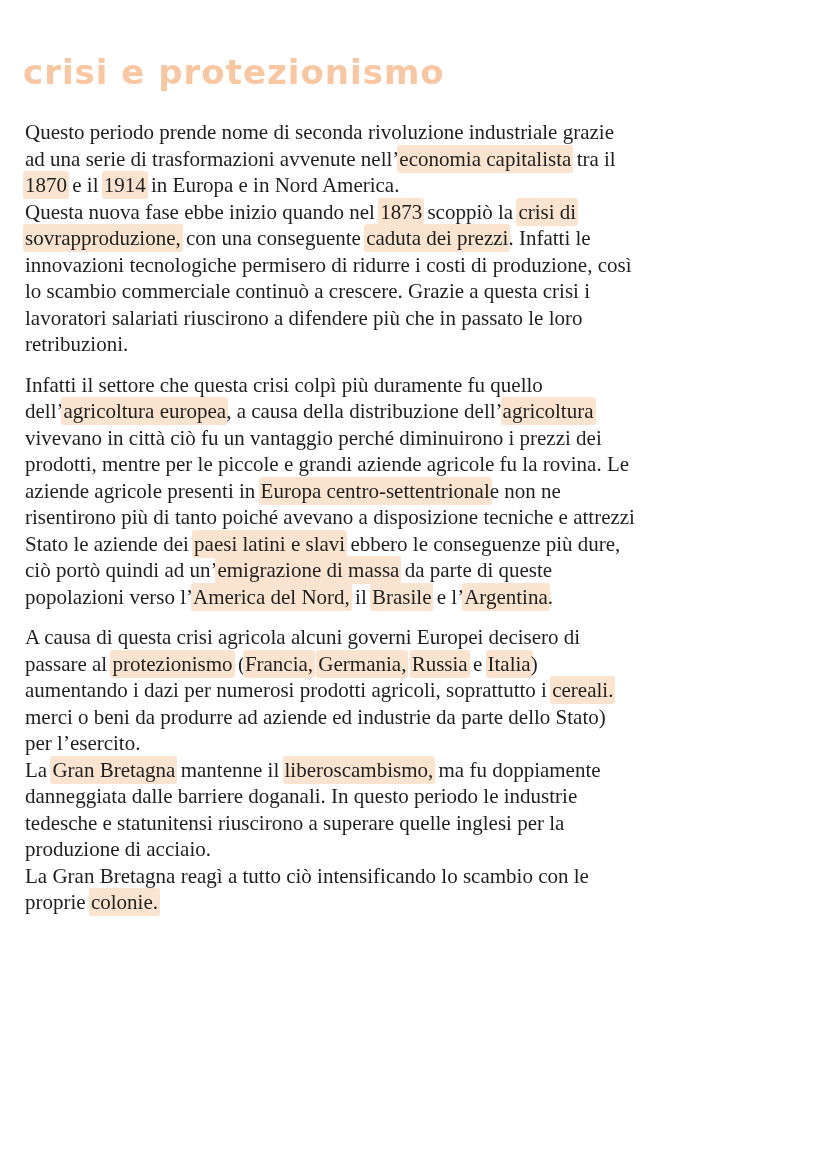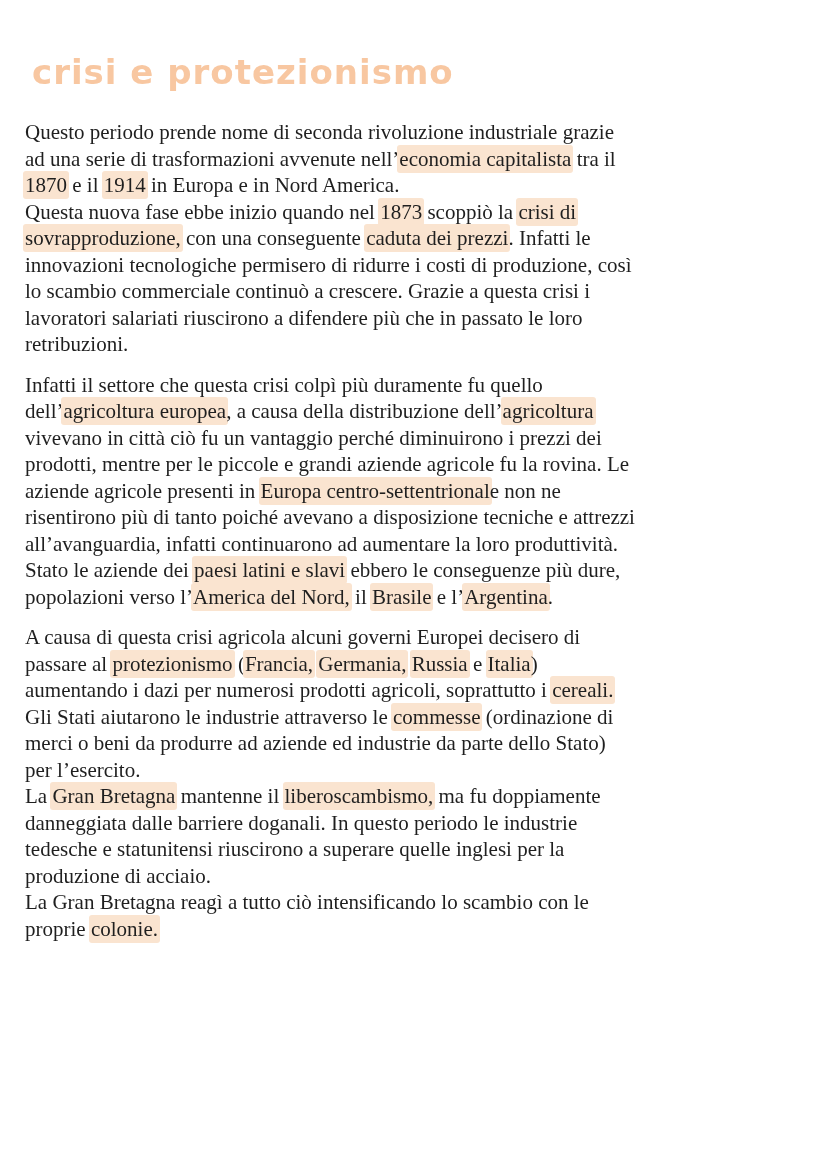--- a/index.html
+++ b/index.html
@@ -22,21 +22,21 @@
     font-family: "DejaVu Serif", serif;
     font-style: italic;
     font-weight: 700;
     font-size: 52px;
     line-height: 66px;
     letter-spacing: 2px;
     color: var(--accent, #f8c7a1);
   }
   .title-line { display: block; }
   .heading {
-    margin: 52px 0 0 32px;
+    margin: 52px 0 0 23px;
     font-family: "DejaVu Sans", sans-serif;
     font-weight: 700;
     font-size: 34px;
     line-height: 40px;
     letter-spacing: 1px;
     color: var(--accent, #f8c7a1);
   }
   .content {
     margin: 27px 24px 16px 25px;
     font-family: "Liberation Serif", serif;
@@ -72,29 +72,28 @@
         <div class="line"><span class="">lavoratori salariati riuscirono a difendere più che in passato le loro</span></div>
         <div class="line"><span class="">retribuzioni.</span></div>
       </div>
       <div class="para">
         <div class="line"><span class="">Infatti il settore che questa crisi colpì più duramente fu quello</span></div>
         <div class="line"><span class="">dell’</span><span class="hl">agricoltura europea</span><span class="">, a causa della distribuzione dell’</span><span class="hl">agricoltura</span></div>
         <div class="line"><span class="">vivevano in città ciò fu un vantaggio perché diminuirono i prezzi dei</span></div>
         <div class="line"><span class="">prodotti, mentre per le piccole e grandi aziende agricole fu la rovina. Le</span></div>
         <div class="line"><span class="">aziende agricole presenti in </span><span class="hl">Europa centro-settentrional</span><span class="">e non ne</span></div>
         <div class="line"><span class="">risentirono più di tanto poiché avevano a disposizione tecniche e attrezzi</span></div>
-        <div class="line"><span class="">all’avanguardia, infatti continuarono ad aumentare la loro produttività.</span></div>
         <div class="line"><span class="">Stato le aziende dei </span><span class="hl">paesi latini e slavi</span><span class=""> ebbero le conseguenze più dure,</span></div>
+        <div class="line"><span class="">ciò portò quindi ad un’</span><span class="hl">emigrazione di massa</span><span class=""> da parte di queste</span></div>
         <div class="line"><span class="">popolazioni verso l’</span><span class="hl">America del Nord,</span><span class=""> il </span><span class="hl">Brasile</span><span class=""> e l’</span><span class="hl">Argentina</span><span class="">.</span></div>
       </div>
       <div class="para">
         <div class="line"><span class="">A causa di questa crisi agricola alcuni governi Europei decisero di</span></div>
         <div class="line"><span class="">passare al </span><span class="hl">protezionismo</span><span class=""> (</span><span class="hl">Francia,</span><span class=""> </span><span class="hl">Germania,</span><span class=""> </span><span class="hl">Russia</span><span class=""> e </span><span class="hl">Italia</span><span class="">)</span></div>
         <div class="line"><span class="">aumentando i dazi per numerosi prodotti agricoli, soprattutto i </span><span class="hl">cereali.</span></div>
-        <div class="line"><span class="">Gli Stati aiutarono le industrie attraverso le </span><span class="hl">commesse</span><span class=""> (ordinazione di</span></div>
         <div class="line"><span class="">merci o beni da produrre ad aziende ed industrie da parte dello Stato)</span></div>
         <div class="line"><span class="">per l’esercito.</span></div>
         <div class="line"><span class="">La </span><span class="hl">Gran Bretagna</span><span class=""> mantenne il </span><span class="hl">liberoscambismo,</span><span class=""> ma fu doppiamente</span></div>
         <div class="line"><span class="">danneggiata dalle barriere doganali. In questo periodo le industrie</span></div>
         <div class="line"><span class="">tedesche e statunitensi riuscirono a superare quelle inglesi per la</span></div>
         <div class="line"><span class="">produzione di acciaio.</span></div>
         <div class="line"><span class="">La Gran Bretagna reagì a tutto ciò intensificando lo scambio con le</span></div>
         <div class="line"><span class="">proprie </span><span class="hl">colonie.</span></div>
       </div>
     </div>

